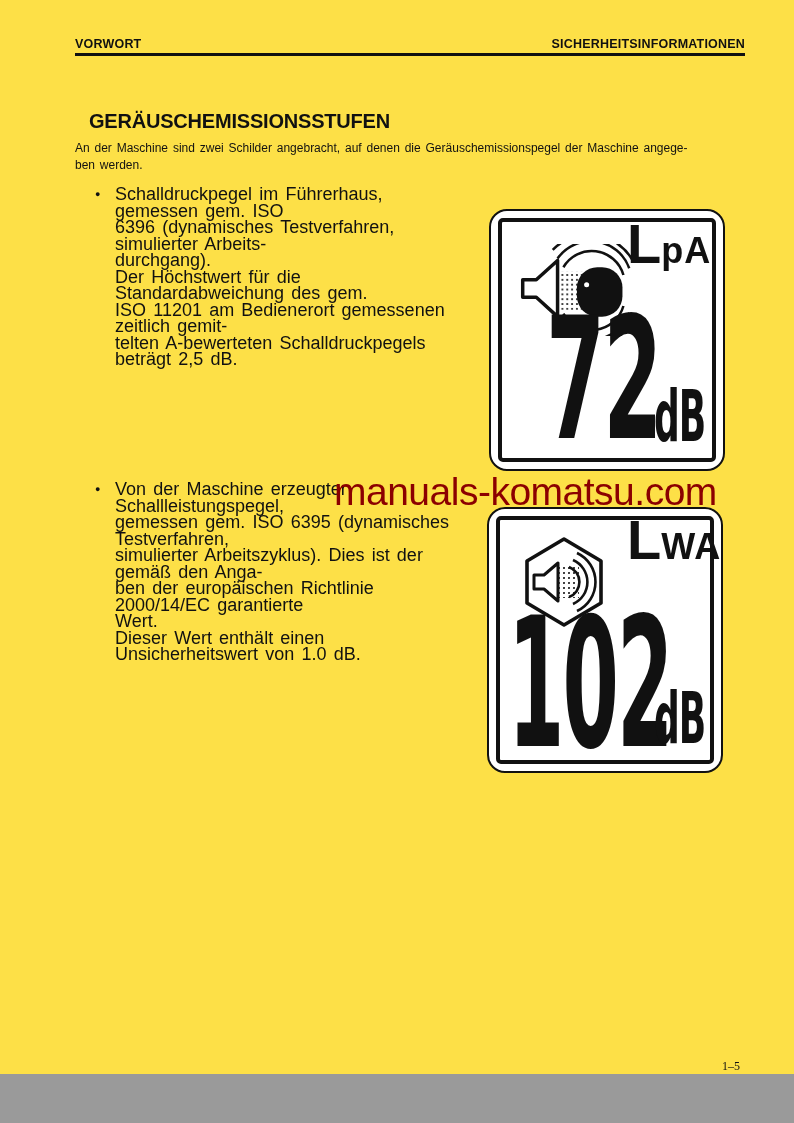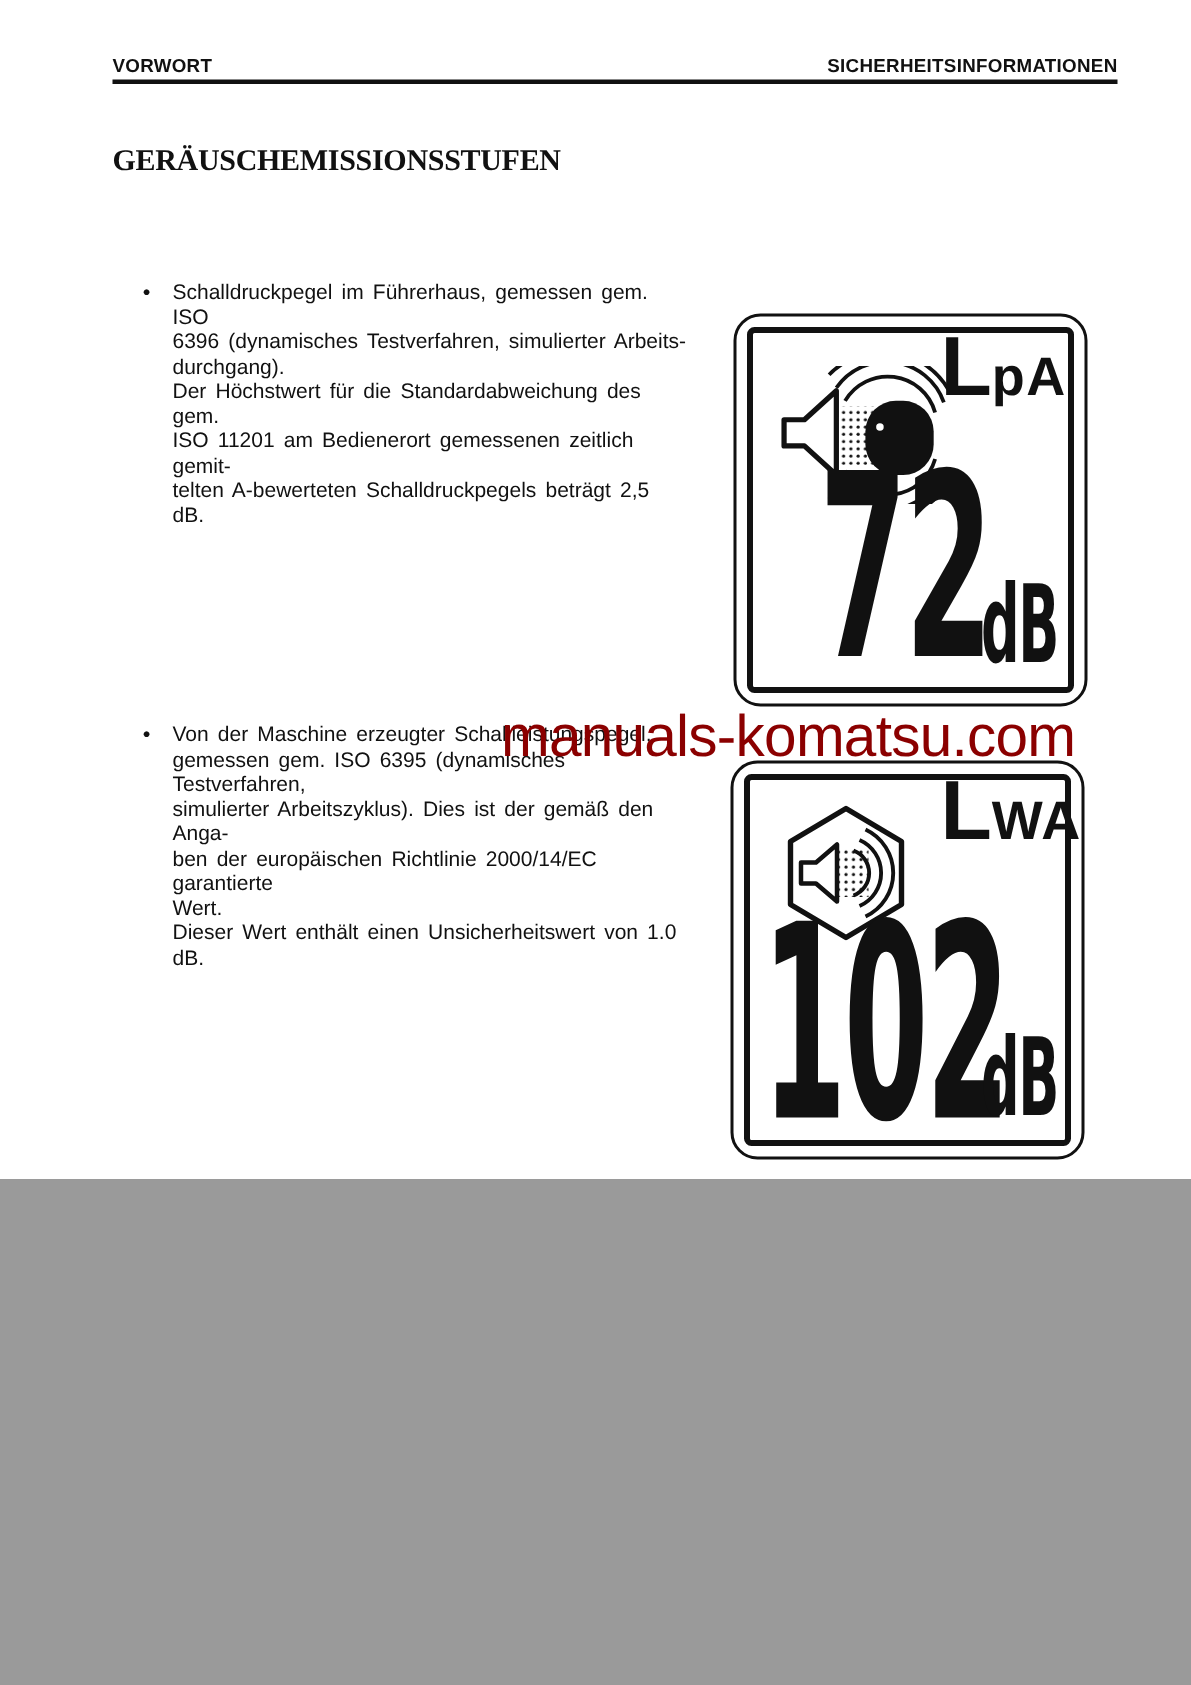--- a/index.html
+++ b/index.html
@@ -1,19 +1,19 @@
 <!DOCTYPE html>
 <html><head>
 <meta charset="utf-8">
 <style>
   html,body{margin:0;padding:0;background:#9a9a9a;}
   .page{
     position:relative;
-    width:794px;height:786px;
-    background:#ffffff;
+    width:794px;height:1074px;
+    background:#fde047;
     font-family:"Liberation Sans", sans-serif;
     color:#111;
     overflow:hidden;
     margin:0 auto;
   }
   
   .hdr{position:absolute;left:75px;right:49px;top:37px;display:flex;justify-content:space-between;}
   .hdr span{font-size:12.5px;font-weight:bold;letter-spacing:.2px;}
   .hdr-rule{position:absolute;left:75px;right:49px;top:53px;height:3px;background:#111;}
   
@@ -21,21 +21,21 @@
   
   .intro{
     position:absolute;left:75px;top:140px;width:676px;
     font-size:12px;line-height:16.5px;white-space:pre-line;word-spacing:1.5px;
   }
   
   .bullet{position:absolute;left:95px;width:364px;display:flex;}
   .bullet.b1{top:186px;}
   .bullet.b2{top:481px;}
   .bullet .dot{font-size:9px;line-height:16.5px;width:20px;flex:0 0 20px;}
-  .bullet .btxt{font-size:14px;line-height:16.5px;white-space:pre-line;word-spacing:2.2px;width:344px;}
+  .bullet .btxt{font-size:18px;line-height:16.5px;white-space:pre-line;word-spacing:2.2px;width:344px;}
   
   .badge{position:absolute;width:236px;background:#fff;border:2px solid #111;border-radius:18px;padding:7px;box-sizing:border-box;}
   .badge.badge1{left:489px;top:209px;height:262px;}
   .badge.badge2{left:487px;top:507px;height:266px;}
   .badge-inner{position:relative;width:100%;height:100%;border:4px solid #111;border-radius:5px;box-sizing:border-box;}
   .badge-icon{position:absolute;}
   .badge1 .badge-icon{left:14px;top:22px;width:118px;height:92px;}
   .badge2 .badge-icon{left:21px;top:16px;width:86px;height:92px;}
   .badge-symbol{position:absolute;display:flex;align-items:baseline;}
   .badge1 .badge-symbol{left:125px;top:-6px;}
@@ -68,22 +68,24 @@
 <body>
 
 <div class="page">
 
   <div class="hdr">
     <span>VORWORT</span>
     <span>SICHERHEITSINFORMATIONEN</span>
   </div>
   <div class="hdr-rule"></div>
 
-  <h1 class="title" style="margin:0;font-family:Liberation Serif, serif;">GERÄUSCHEMISSIONSSTUFEN</h1>
+  <h1 class="title" style="margin:14px;">GERÄUSCHEMISSIONSSTUFEN</h1>
 
+  <p class="intro" style="margin:0;">An der Maschine sind zwei Schilder angebracht, auf denen die Geräuschemissionspegel der Maschine angege-
+ben werden.</p>
 
   <div class="bullet b1">
     <span class="dot">●</span>
     <span class="btxt">Schalldruckpegel im Führerhaus, gemessen gem. ISO
 6396 (dynamisches Testverfahren, simulierter Arbeits-
 durchgang).
 Der Höchstwert für die Standardabweichung des gem.
 ISO 11201 am Bedienerort gemessenen zeitlich gemit-
 telten A-bewerteten Schalldruckpegels beträgt 2,5 dB.</span>
   </div>

